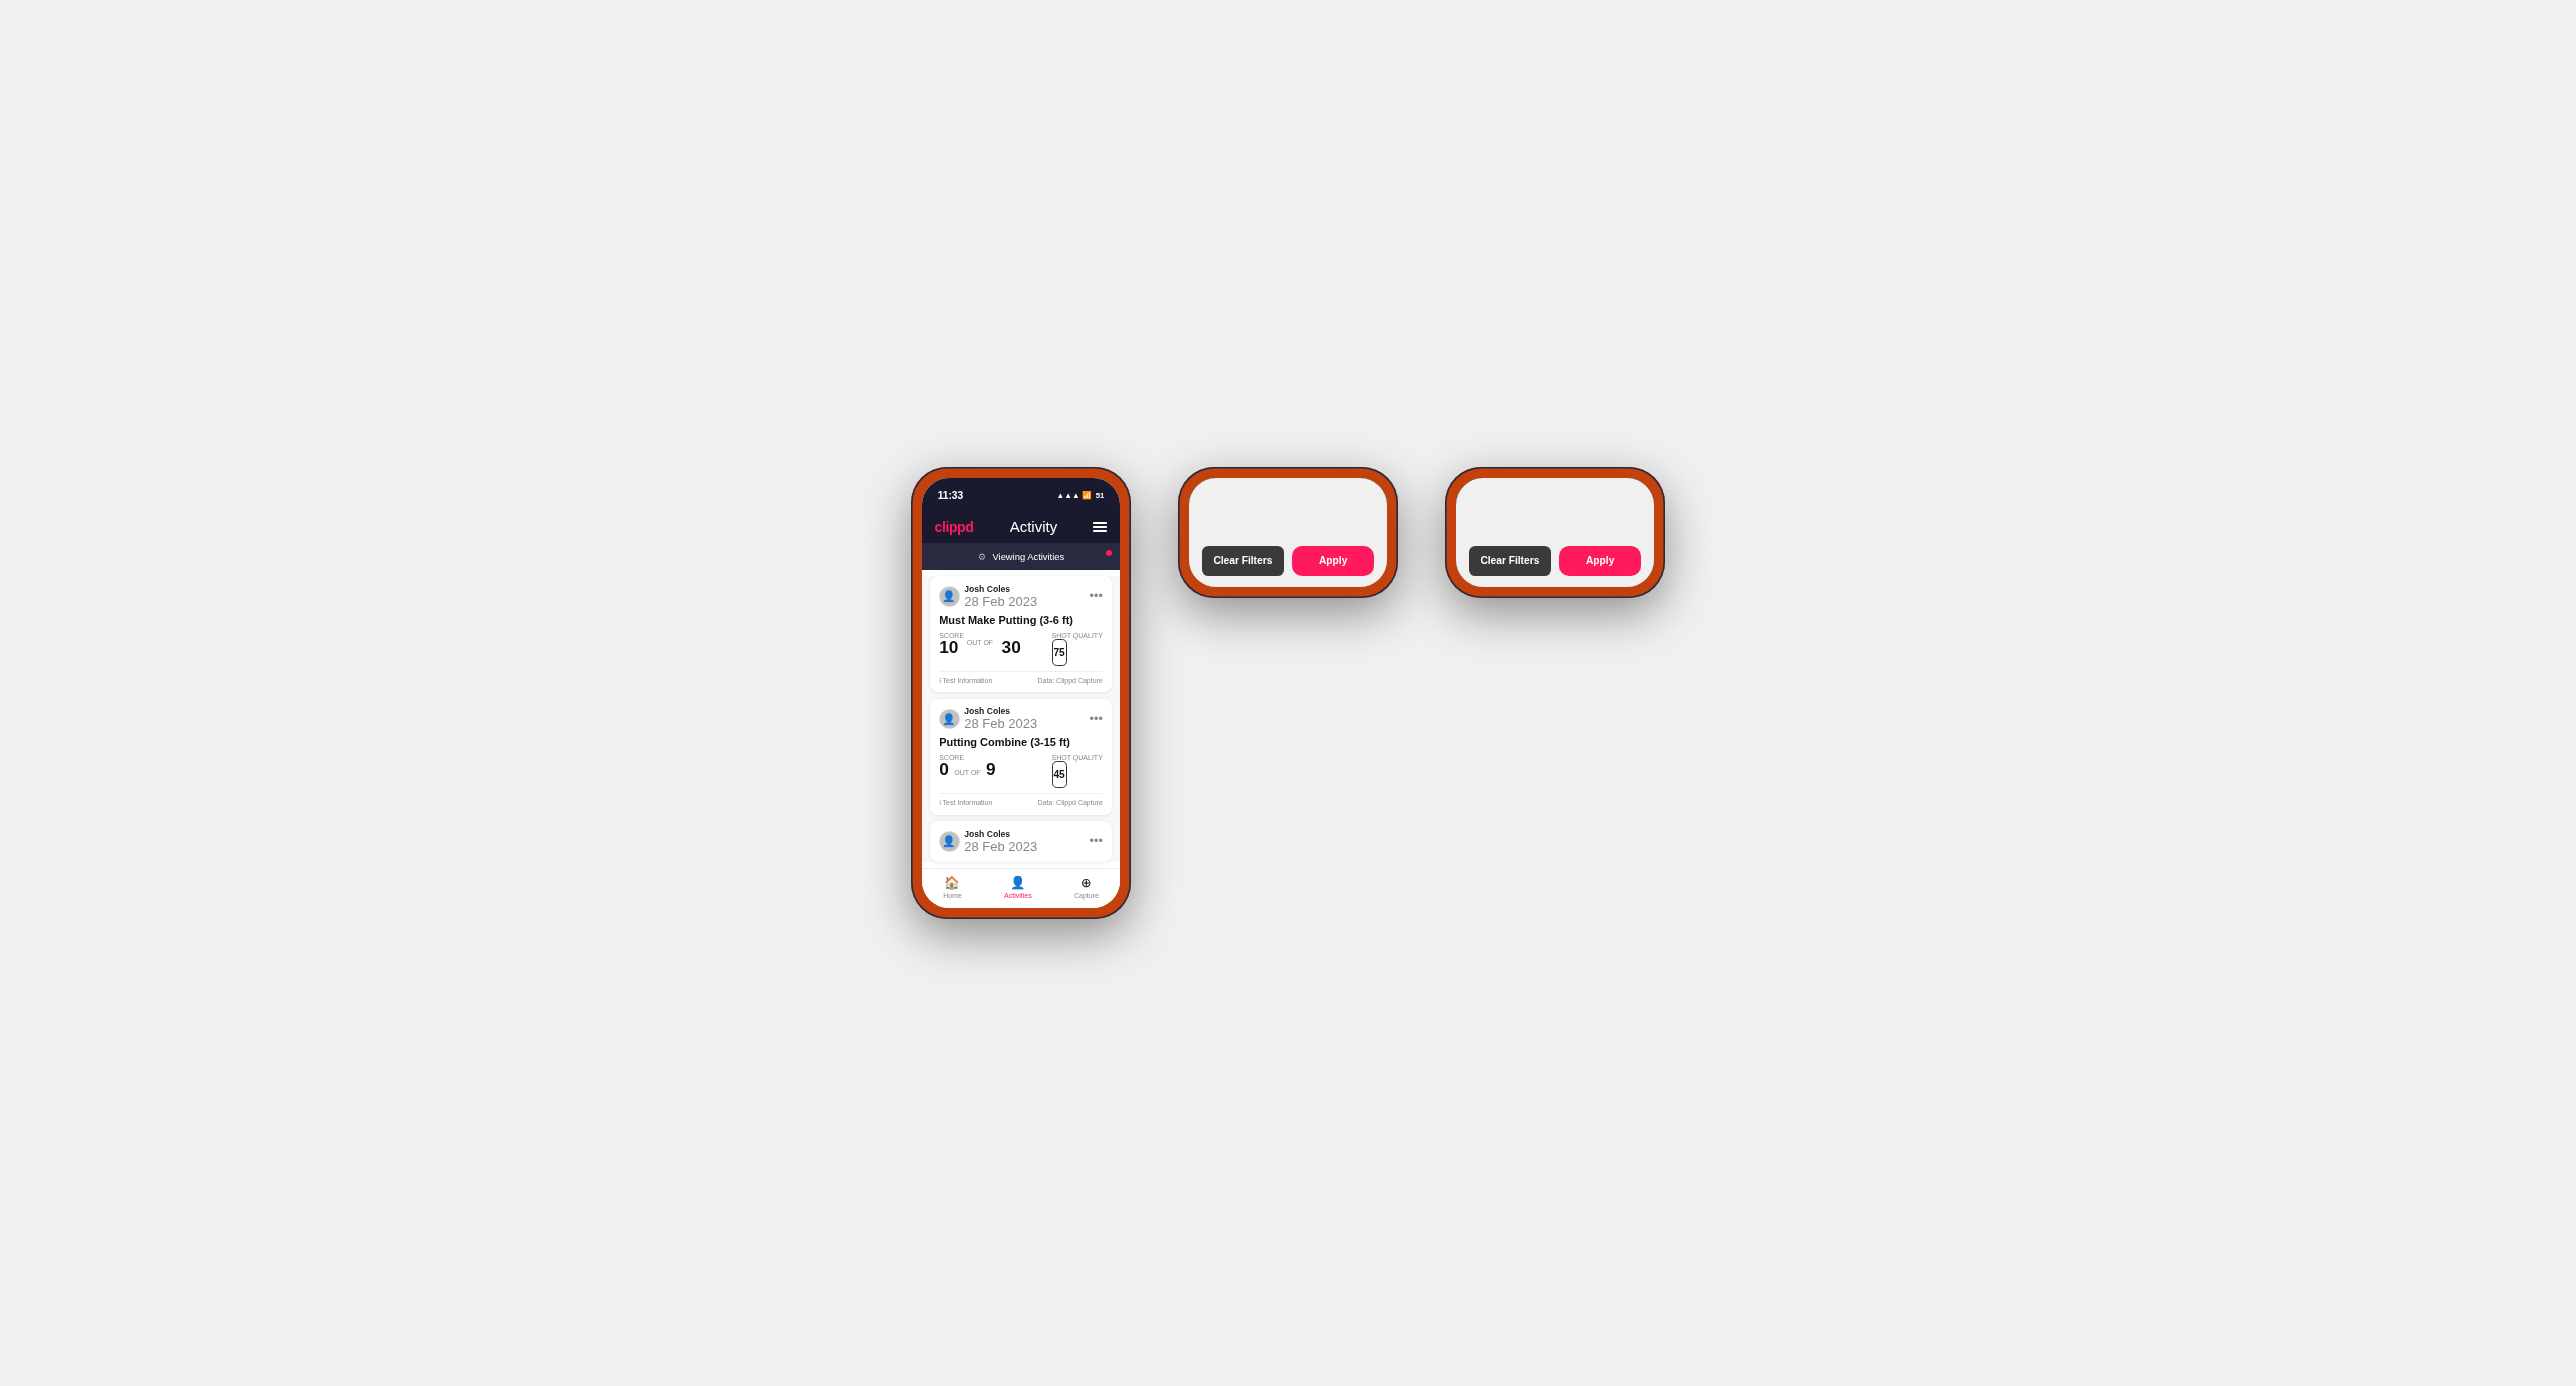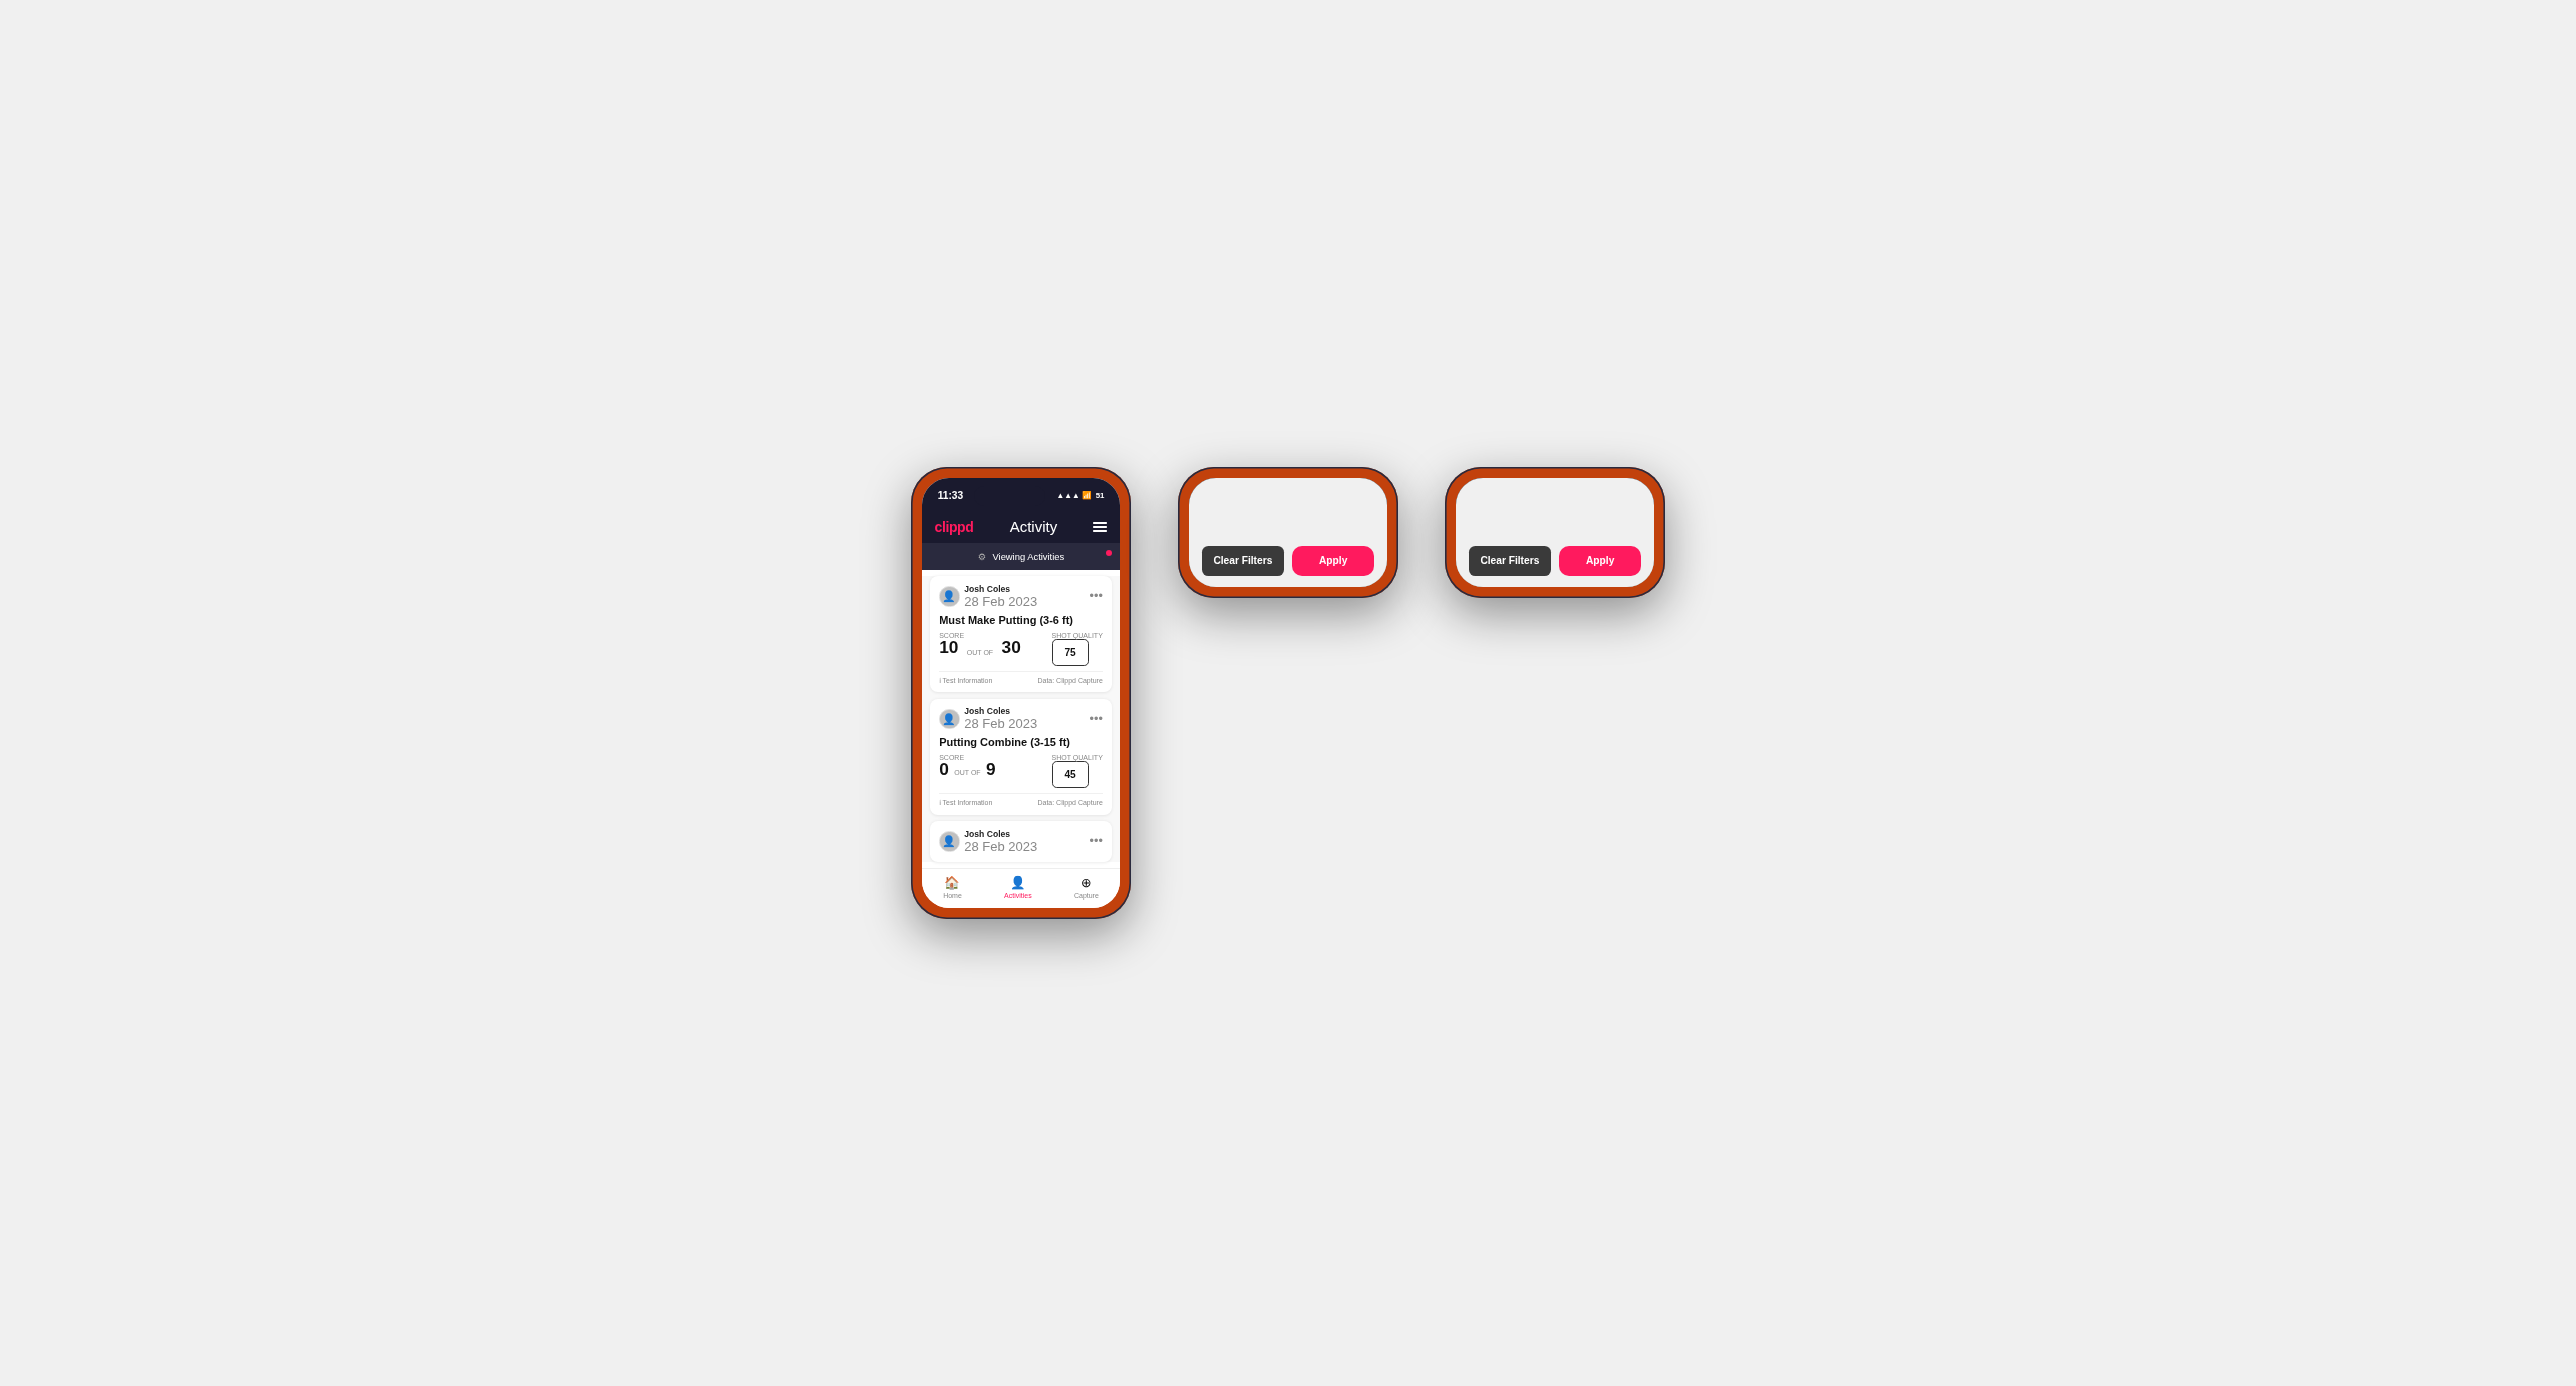--- a/index.html
+++ b/index.html
@@ -135,21 +135,21 @@
     .user-name { font-size: 8.6px; font-weight: 600; color: #222; }
     .user-date { font-size: 13px; color: #888; }
     .more-dots { font-size: 12.6px; color: #888; cursor: pointer; }
 
     .activity-title { font-size: 11px; font-weight: 700; color: #111; margin-bottom: 6.3px; }
     .activity-stats { display: flex; gap: 12.6px; align-items: baseline; margin-bottom: 4.7px; }
     .stat-label { font-size: 7px; color: #888; text-transform: uppercase; }
     .stat-value { font-size: 17.3px; font-weight: 700; color: #111; line-height: 1; }
     .stat-out-of { font-size: 7px; color: #888; margin: 0 2.4px; }
     .shot-quality {
-      width: 37px; height: 27px; border-radius: 4.7px;
+      width: 15px; height: 27px; border-radius: 4.7px;
       border: 1.6px solid #333; display: flex; align-items: center;
       justify-content: center; font-size: 10.2px; font-weight: 700; color: #111;
     }
     .activity-footer {
       display: flex;
       justify-content: space-between;
       align-items: center;
       font-size: 7px;
       color: #888;
       border-top: 0.8px solid #f0f0f0;
@@ -250,21 +250,21 @@
                 <div class="user-name">Josh Coles</div>
                 <div class="user-date">28 Feb 2023</div>
               </div>
             </div>
             <span class="more-dots">•••</span>
           </div>
           <div class="activity-title">Must Make Putting (3-6 ft)</div>
           <div class="activity-stats">
             <div>
               <div class="stat-label">Score</div>
-              <div style="display:flex;align-items:flex-end;gap:6px">
+              <div style="display:flex;align-items:flex-start;gap:6px">
                 <span class="stat-value">10</span>
                 <span class="stat-out-of">OUT OF</span>
                 <span class="stat-value">30</span>
               </div>
             </div>
             <div style="margin-left:auto">
               <div class="stat-label">Shot Quality</div>
               <div class="shot-quality">75</div>
             </div>
           </div>

